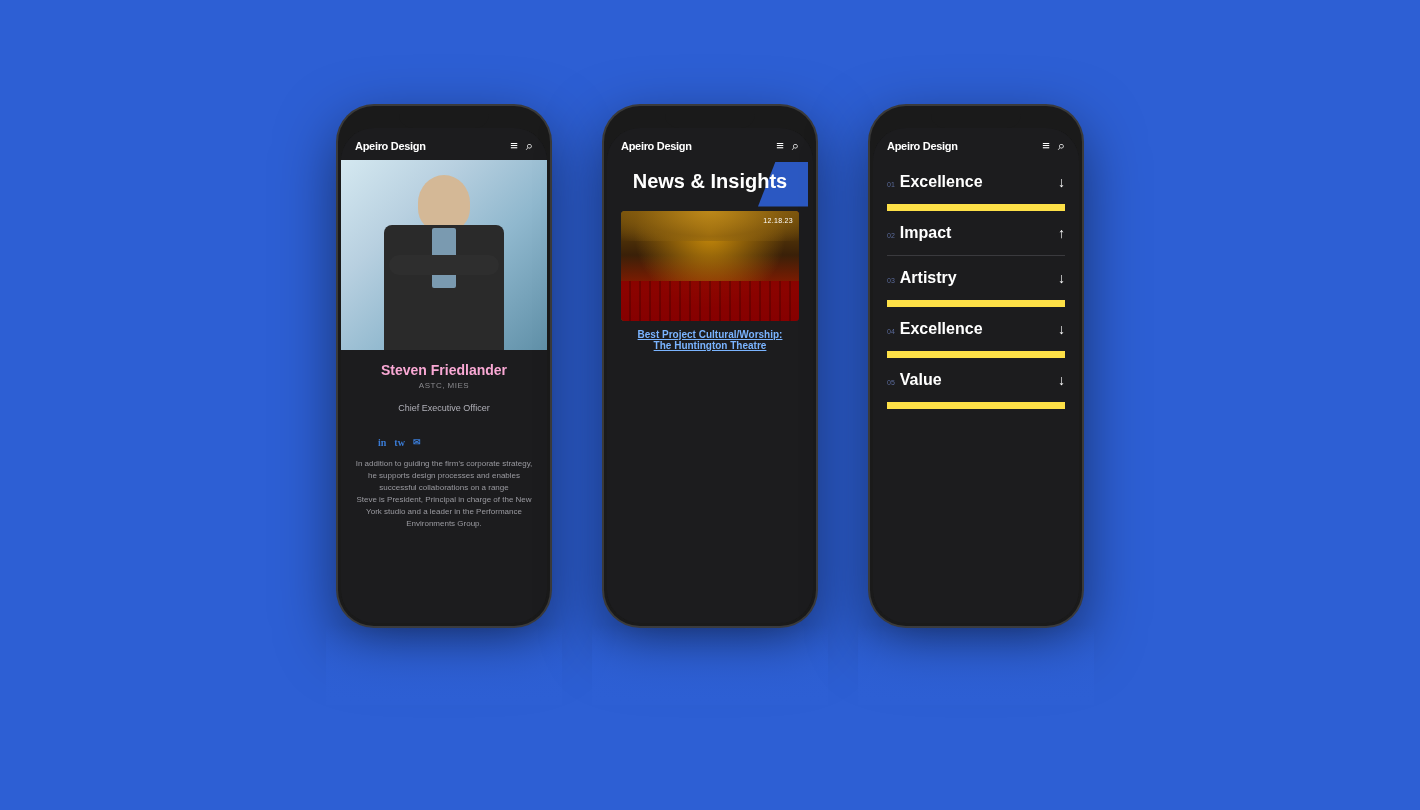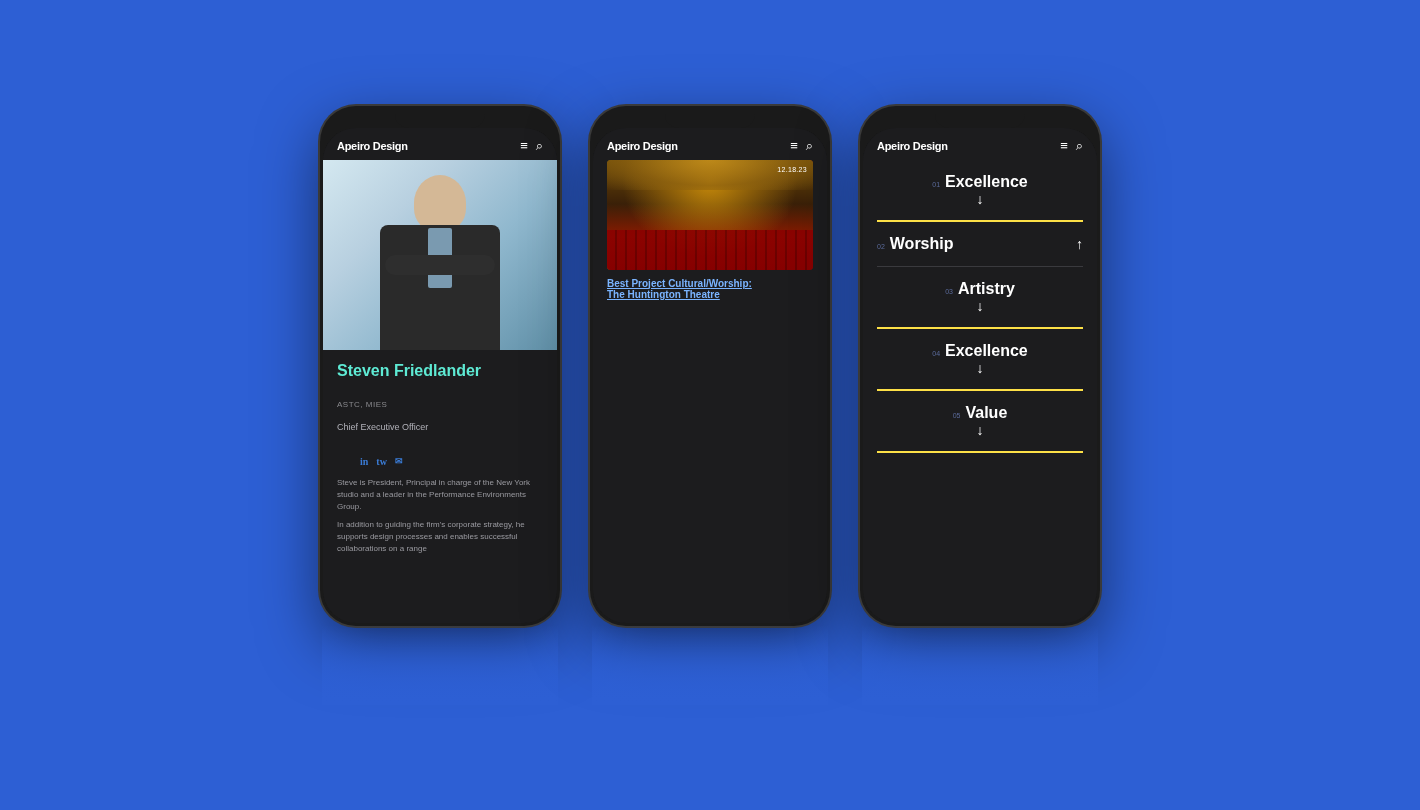--- a/index.html
+++ b/index.html
@@ -11,29 +11,30 @@
       display: flex;
       align-items: center;
       justify-content: center;
       font-family: -apple-system, BlinkMacSystemFont, 'Helvetica Neue', Arial, sans-serif;
       overflow: hidden;
     }
 
     
     .phone {
       position: relative;
-      width: 240px;
+      width: 212px;
       height: 520px;
       background: #1a1a1a;
       border-radius: 36px;
       box-shadow: 
         0 0 0 2px #3a3a3a,
         0 20px 60px rgba(0,0,0,0.5);
       overflow: hidden;
       flex-shrink: 0;
+      text-align: center;
     }
 
     .phone::before {
       content: '';
       position: absolute;
       top: 0;
       left: 50%;
       transform: translateX(-50%);
       width: 90px;
       height: 22px;
@@ -100,24 +101,24 @@
       background: linear-gradient(135deg, #c8d8e8 0%, #a0bcd0 30%, #7090a8 60%, #4a6878 100%);
       position: relative;
       overflow: hidden;
     }
 
     .profile-info {
       padding: 12px 14px;
     }
 
     .profile-name {
-      color: #5eead4;
-      font-size: 16px;
+      color: #f9a8d4;
+      font-size: 14px;
       font-weight: 600;
-      margin-bottom: 20px;
+      margin-bottom: 3px;
     }
 
     .profile-creds {
       color: #8a8a8e;
       font-size: 8px;
       letter-spacing: 0.5px;
       text-transform: uppercase;
       margin-bottom: 13px;
     }
 
@@ -227,22 +228,21 @@
 
     .menu-items {
       padding: 0 14px;
     }
 
     .menu-item {
       display: flex;
       align-items: center;
       justify-content: space-between;
       padding: 13px 0;
-      border-bottom: 2px solid #fde047;
-      flex-direction: column;
+      border-bottom: 7px solid #fde047;
     }
 
     .menu-item-left {
       display: flex;
       align-items: baseline;
       gap: 5px;
     }
 
     .menu-number {
       color: #5a6a9a;
@@ -304,22 +304,22 @@
 
           <div class="profile-info">
             <div class="profile-name">Steven Friedlander</div>
             <div class="profile-creds">ASTC, MIES</div>
             <div class="profile-title">Chief Executive Officer</div>
             <div class="social-icons">
               <span class="social-icon">in</span>
               <span class="social-icon">tw</span>
               <span class="social-icon" style="font-size:9px;font-family:sans-serif;">✉</span>
             </div>
+            <div class="profile-bio" style="margin-top:6px;">In addition to guiding the firm's corporate strategy, he supports design processes and enables successful collaborations on a range</div>
             <div class="profile-bio">Steve is President, Principal in charge of the New York studio and a leader in the Performance Environments Group.</div>
-            <div class="profile-bio" style="margin-top:6px;">In addition to guiding the firm's corporate strategy, he supports design processes and enables successful collaborations on a range</div>
           </div>
         </div>
       </div>
     </div>
 
     <div style="width:236px;height:80px;position:relative;overflow:hidden;margin-top:-1px;">
 
       <div style="position:absolute;inset:0;background:linear-gradient(180deg,rgba(45,95,212,0) 0%,rgba(45,95,212,0.6) 50%,rgba(45,95,212,1) 100%);"></div>
     </div>
   </div>
@@ -330,20 +330,29 @@
         <div class="phone2-screen">
 
           <div class="phone-nav">
             <span class="phone-nav-logo">Apeiro Design</span>
             <div class="phone-nav-icons">
               <span class="nav-icon">≡</span>
               <span class="nav-icon">⌕</span>
             </div>
           </div>
 
+          <div class="news-header">
+            <div class="news-title-area">
+
+              <div style="position:absolute;right:-14px;top:-8px;width:55px;height:50px;overflow:hidden;z-index:1;">
+                <div style="width:50px;height:45px;background:#2d5fd4;clip-path:polygon(35% 0%,100% 0%,100% 100%,0% 100%);opacity:0.9;"></div>
+              </div>
+              <div class="news-title">News &amp; Insights</div>
+            </div>
+          </div>
 
           <div style="padding: 0 14px 0;">
             <div class="article-image">
               <div class="article-image-theater"></div>
 
               <div style="position:absolute;bottom:0;left:0;right:0;height:40px;background:repeating-linear-gradient(90deg,#8b0000 0px,#8b0000 8px,#6b0000 8px,#6b0000 10px);opacity:0.9;"></div>
 
               <div style="position:absolute;top:0;left:0;right:0;height:30px;background:radial-gradient(ellipse at 50% 0%,#c49020 0%,#8b6010 60%,transparent 100%);opacity:0.7;"></div>
               <div class="article-date">12.18.23</div>
             </div>
@@ -385,21 +394,21 @@
                 <span class="menu-number">01</span>
                 <span class="menu-label">Excellence</span>
               </div>
               <span class="menu-arrow">↓</span>
             </div>
 
             <div class="menu-item" style="border-bottom:none;flex-direction:column;align-items:flex-start;">
               <div style="display:flex;align-items:center;justify-content:space-between;width:100%;">
                 <div class="menu-item-left">
                   <span class="menu-number">02</span>
-                  <span class="menu-label">Worship</span>
+                  <span class="menu-label">Impact</span>
                 </div>
                 <span class="menu-arrow">↑</span>
               </div>
             </div>
             <div style="border-bottom:1px solid #3a3a3e;margin-bottom:0;"></div>
 
             <div class="menu-item">
               <div class="menu-item-left">
                 <span class="menu-number">03</span>
                 <span class="menu-label">Artistry</span>

